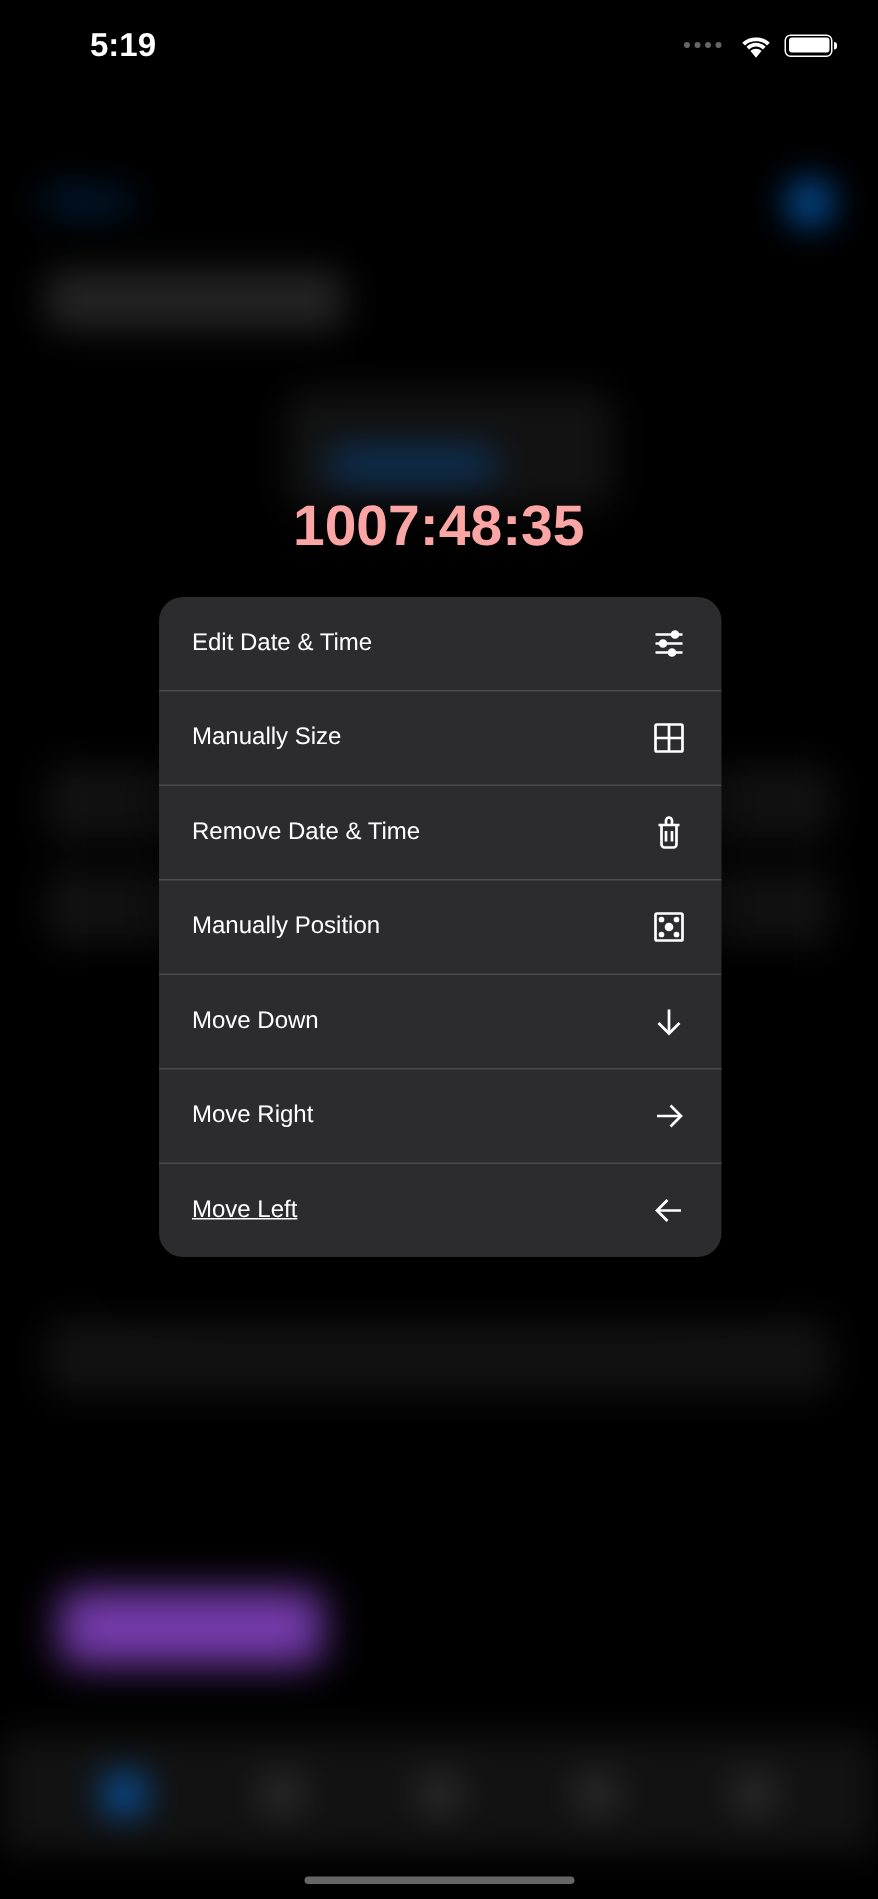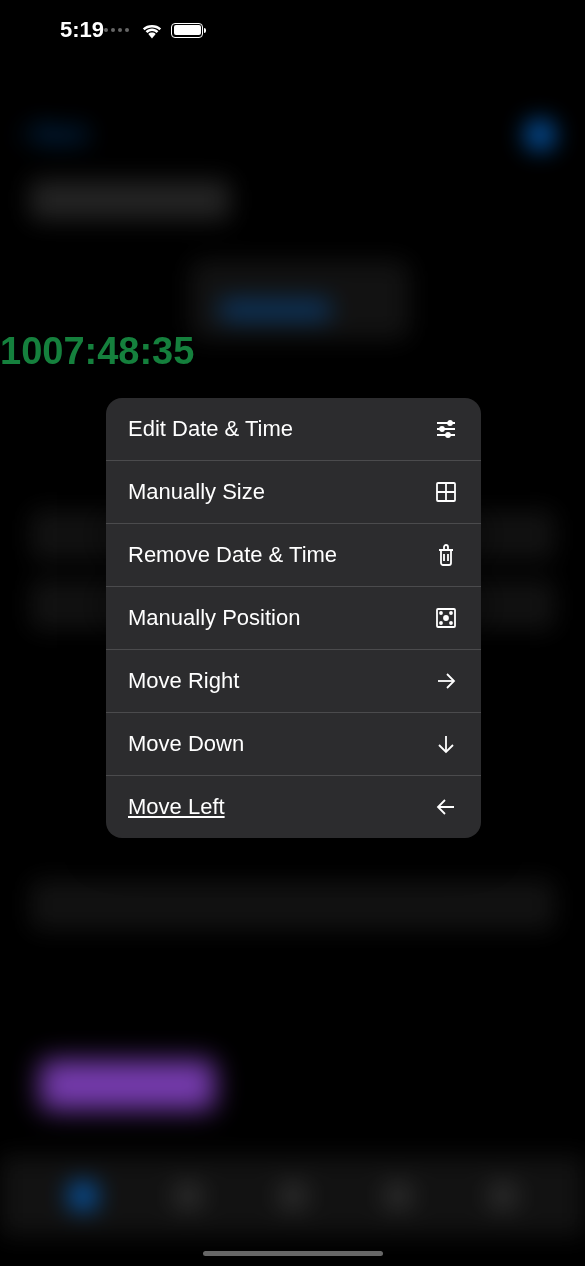--- a/index.html
+++ b/index.html
@@ -112,20 +112,21 @@
     }
     
     
     .status-bar {
       position: absolute;
       top: 0;
       left: 0;
       right: 0;
       height: 60px;
       display: flex;
+      justify-content: space-between;
       align-items: center;
       padding: 0 30px;
       z-index: 100;
     }
     .status-time {
       font-size: 22px;
       font-weight: 600;
       margin-left: 30px;
     }
     .status-right {
@@ -171,24 +172,24 @@
       background: #fff;
       border-radius: 2px;
     }
     
     
     .timer-display {
       position: absolute;
       top: 330px;
       left: 0;
       right: 0;
-      text-align: left;
+      text-align: center;
       font-size: 38px;
       font-weight: 600;
-      color: #15803d;
+      color: #fca5a5;
       z-index: 50;
     }
     
     
     .context-menu {
       position: absolute;
       top: 398px;
       left: 106px;
       width: 375px;
       background: #2c2c2e;
@@ -203,21 +204,21 @@
       align-items: center;
       padding: 18px 22px;
       border-bottom: 0.5px solid rgba(255,255,255,0.15);
       cursor: pointer;
     }
     .menu-item:last-child {
       border-bottom: none;
       text-decoration: underline;
     }
     .menu-label {
-      font-size: 22px;
+      font-size: 16px;
       font-weight: 400;
     }
     .menu-icon {
       width: 26px;
       height: 26px;
       display: flex;
       align-items: center;
       justify-content: center;
     }
     .menu-icon svg {
@@ -333,40 +334,40 @@
           <circle cx="17" cy="7" r="1" fill="#fff"></circle>
           <circle cx="7" cy="17" r="1" fill="#fff"></circle>
           <circle cx="17" cy="17" r="1" fill="#fff"></circle>
         </svg>
     </span>
   </div>
 
 
 
   <div class="menu-item">
+    <span class="menu-label">Move Down</span>
+    <span class="menu-icon">
+      <svg viewBox="0 0 24 24">
+          <line x1="12" y1="4" x2="12" y2="20"></line>
+          <polyline points="5,13 12,20 19,13"></polyline>
+        </svg>
+    </span>
+  </div>
+
+  <div class="menu-item">
     <span class="menu-label">Move Right</span>
     <span class="menu-icon">
       <svg viewBox="0 0 24 24">
           <line x1="4" y1="12" x2="20" y2="12"></line>
           <polyline points="13,5 20,12 13,19"></polyline>
         </svg>
     </span>
   </div>
 
   <div class="menu-item">
-    <span class="menu-label">Move Down</span>
-    <span class="menu-icon">
-      <svg viewBox="0 0 24 24">
-          <line x1="12" y1="4" x2="12" y2="20"></line>
-          <polyline points="5,13 12,20 19,13"></polyline>
-        </svg>
-    </span>
-  </div>
-
-  <div class="menu-item">
     <span class="menu-label">Move Left</span>
     <span class="menu-icon">
       <svg viewBox="0 0 24 24">
           <line x1="20" y1="12" x2="4" y2="12"></line>
           <polyline points="11,5 4,12 11,19"></polyline>
         </svg>
     </span>
   </div>
 
 </div>

